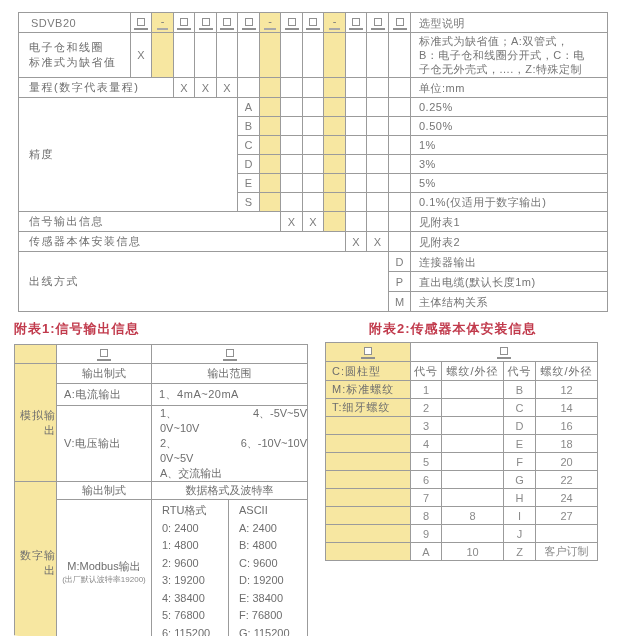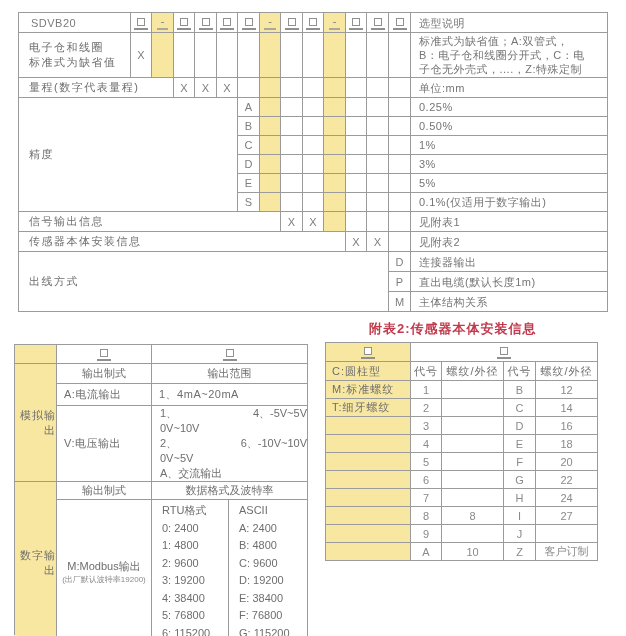--- a/index.html
+++ b/index.html
@@ -221,20 +221,21 @@
       <td class="code">P</td>
       <td class="mdesc">直出电缆(默认长度1m)</td>
     </tr>
     <tr style="height:20px">
       <td class="code">M</td>
       <td class="mdesc">主体结构关系</td>
     </tr>
   </tbody>
     </table>
 
+  <div class="apx-title" id="title1">附表1:信号输出信息</div>
   <div class="apx-title" id="title2">附表2:传感器本体安装信息</div>
 
   <table class="t1">
     <colgroup>
       <col style="width:42px">
         <col style="width:95px">
         <col style="width:77px">
         <col style="width:79px">
     </colgroup>
     <tbody>

